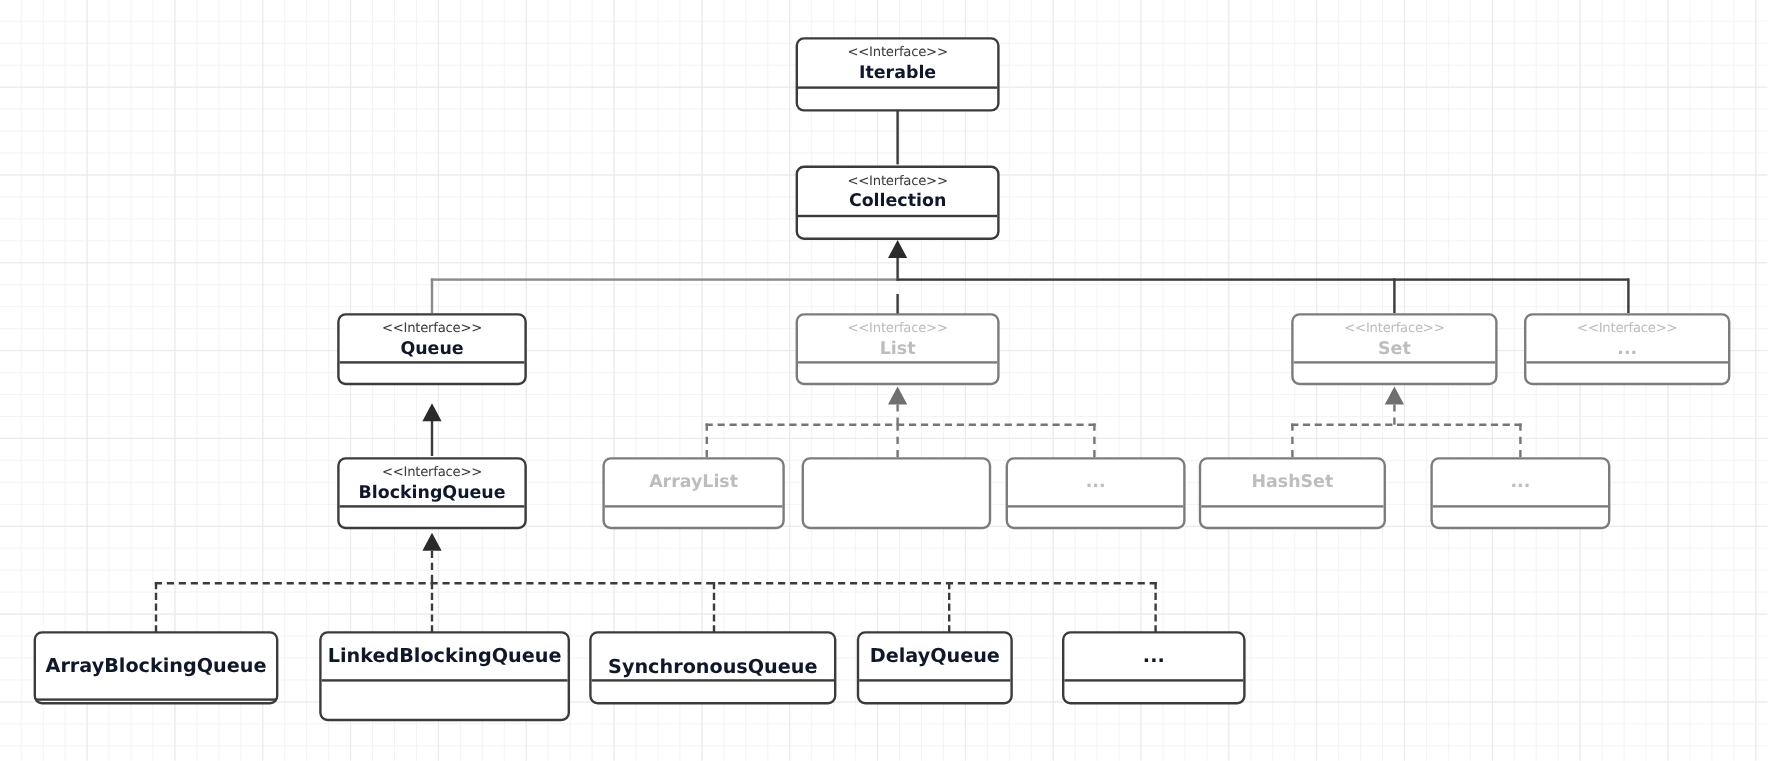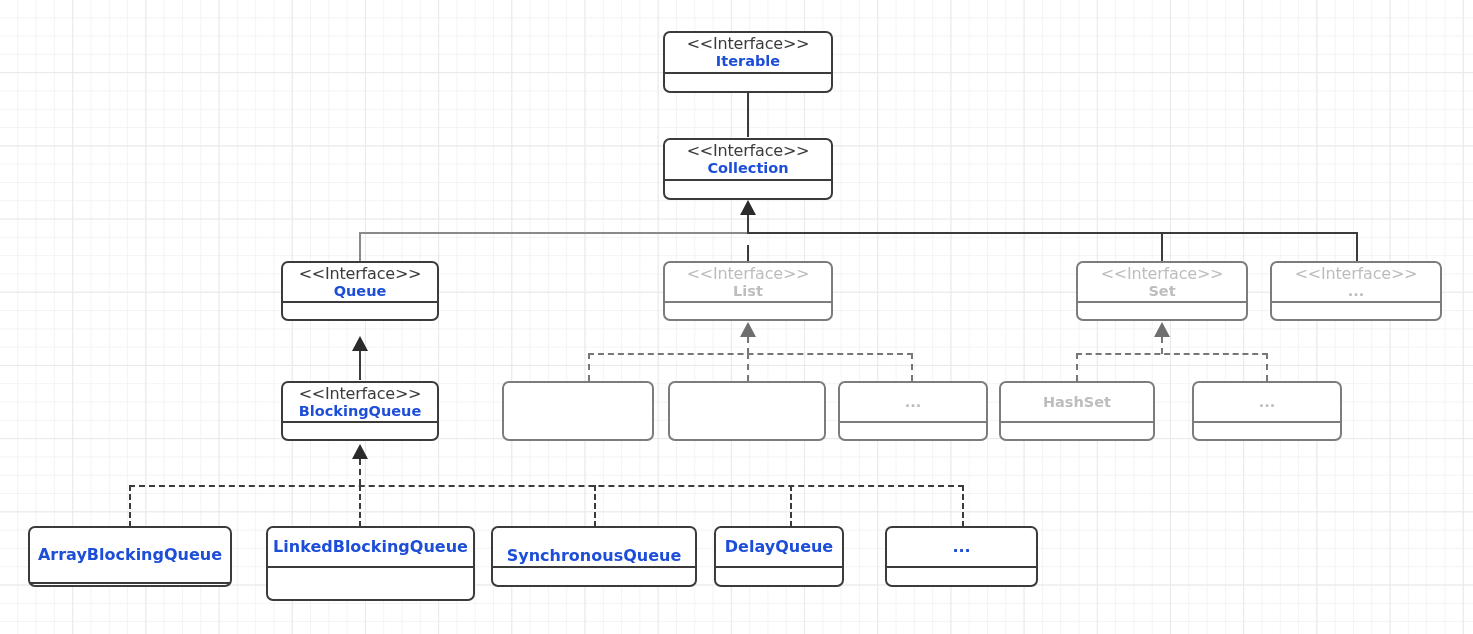--- a/index.html
+++ b/index.html
@@ -45,31 +45,31 @@
     justify-content: center;
     border-bottom: 2px solid #3b3b3b;
     box-sizing: border-box;
     width: 100%;
   }
   .uml-box .body {
     flex: 1 1 auto;
     width: 100%;
   }
   .stereotype {
-    font-size: 16px;
+    font-size: 11px;
     line-height: 17px;
     color: #3b3b3b;
     letter-spacing: -0.2px;
     white-space: nowrap;
   }
   .cname {
     font-size: 14.5px;
     line-height: 18px;
     font-weight: bold;
-    color: #1d4ed8;
+    color: #0f172a;
     white-space: nowrap;
   }
 
   
   .uml-box.dim {
     border-color: #7c7c7c;
   }
   .uml-box.dim .head {
     border-bottom-color: #7c7c7c;
   }
@@ -220,20 +220,23 @@
 
   <div class="uml-box" style="left:281px; top:381px; width:158px; height:60px;">
     <div class="head" style="height:40px;">
       <div class="stereotype">&lt;&lt;Interface&gt;&gt;</div>
       <div class="cname">BlockingQueue</div>
     </div>
     <div class="body"></div>
   </div>
 
   <div class="uml-box dim" style="left:502px; top:381px; width:152px; height:60px;">
+    <div class="head" style="height:40px;">
+      <div class="cname">ArrayList</div>
+    </div>
     <div class="body"></div>
   </div>
 
   <div class="uml-box dim" style="left:668px; top:381px; width:158px; height:60px;">
     <div class="body"></div>
   </div>
 
   <div class="uml-box dim" style="left:838px; top:381px; width:150px; height:60px;">
     <div class="head" style="height:40px;">
       <div class="cname">...</div>

